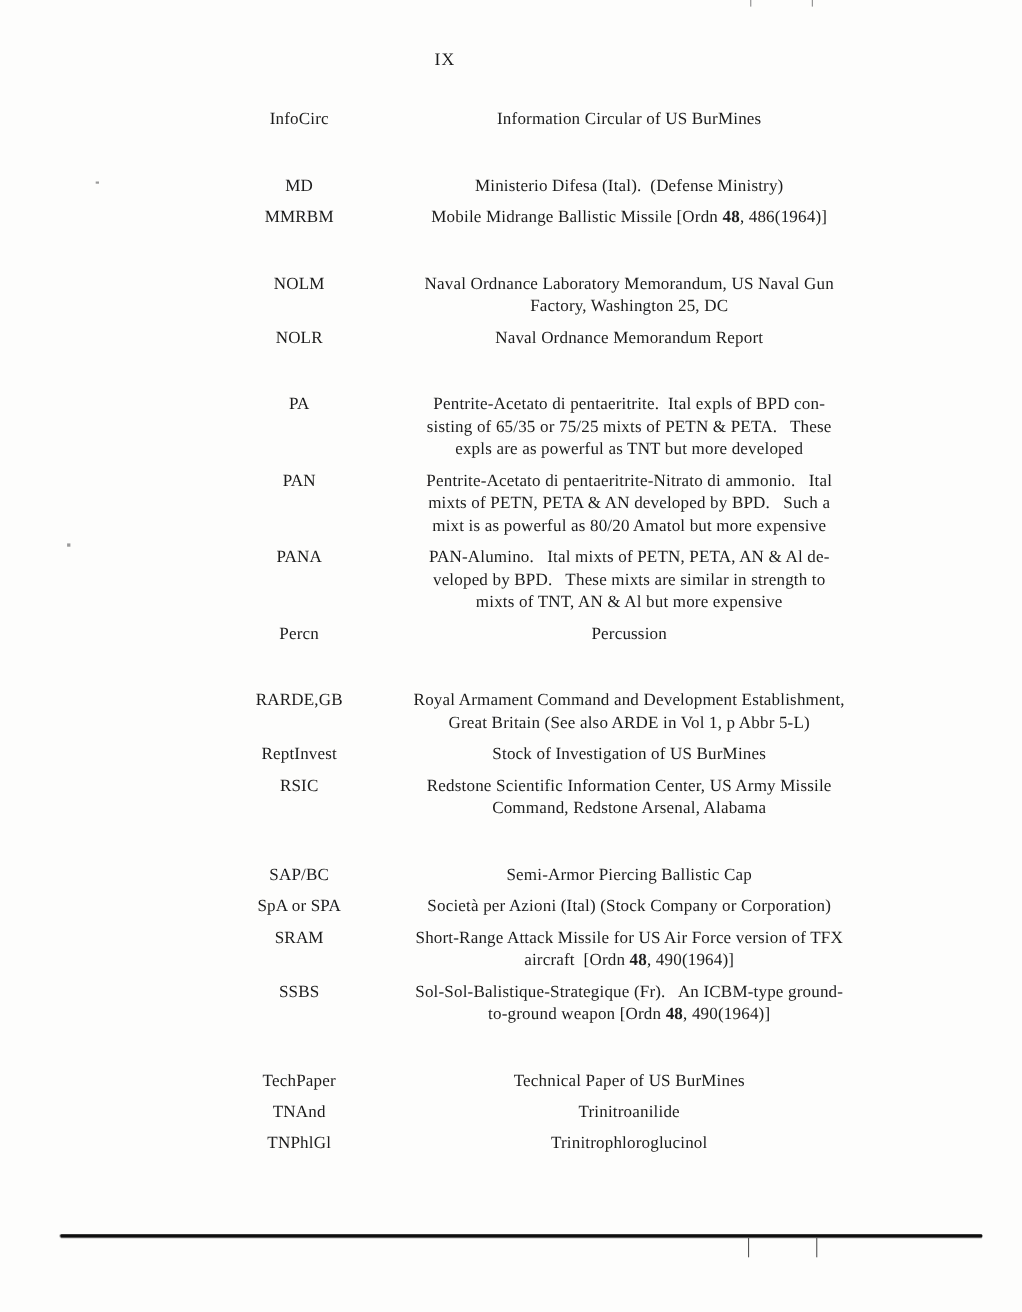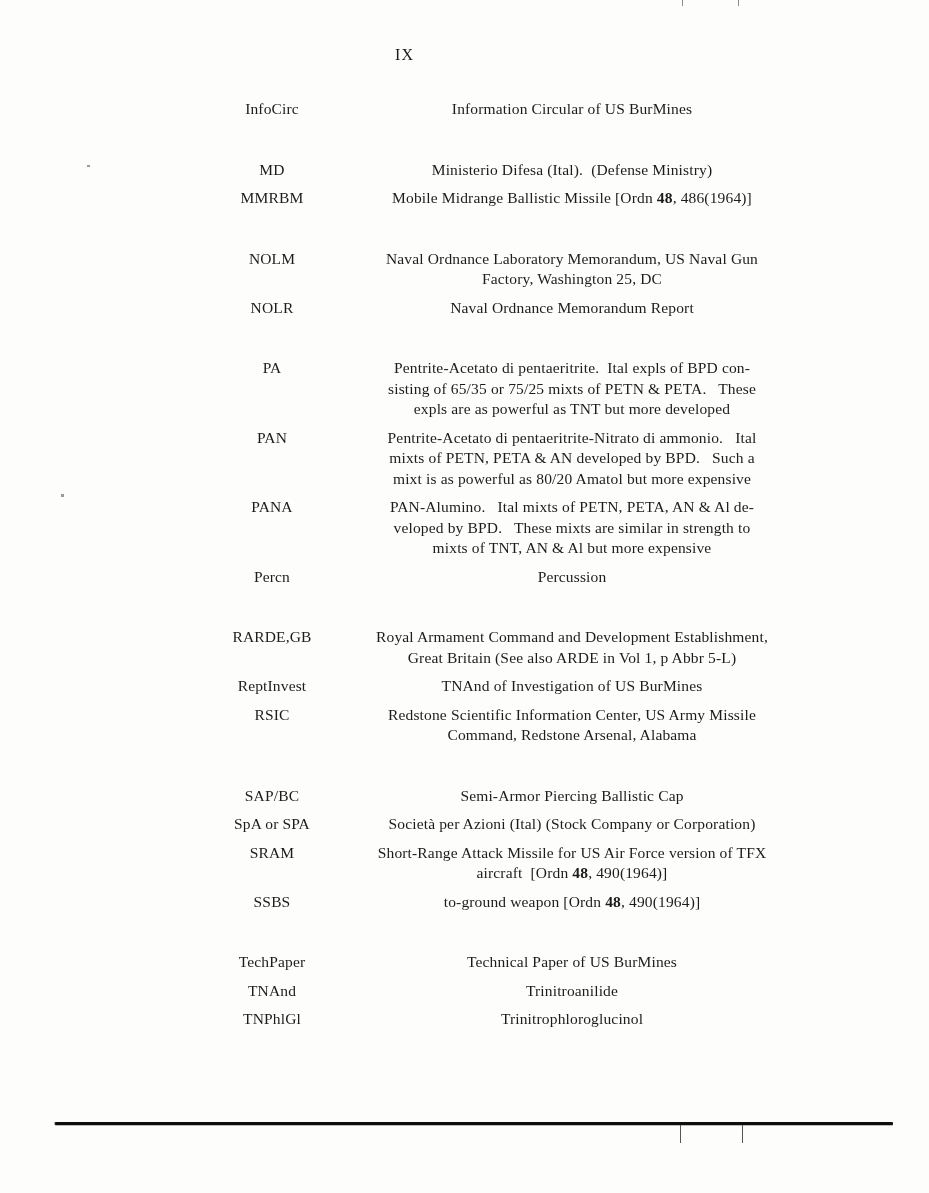--- a/index.html
+++ b/index.html
@@ -135,21 +135,21 @@
       <div class="entry">
         <div class="abbr">RARDE,GB</div>
         <div class="def">
           <div class="def-line">Royal Armament Command and Development Establishment,</div>
           <div class="def-line">Great Britain (See also ARDE in Vol 1, p Abbr 5-L)</div>
         </div>
       </div>
       <div class="entry">
         <div class="abbr">ReptInvest</div>
         <div class="def">
-          <div class="def-line">TNAnd of Investigation of US BurMines</div>
+          <div class="def-line">Stock of Investigation of US BurMines</div>
         </div>
       </div>
       <div class="entry">
         <div class="abbr">RSIC</div>
         <div class="def">
           <div class="def-line">Redstone Scientific Information Center, US Army Missile</div>
           <div class="def-line">Command, Redstone Arsenal, Alabama</div>
         </div>
       </div>
     </div>
@@ -169,20 +169,21 @@
       <div class="entry">
         <div class="abbr">SRAM</div>
         <div class="def">
           <div class="def-line">Short-Range Attack Missile for US Air Force version of TFX</div>
           <div class="def-line"><span>aircraft  [Ordn </span><span class="b">48</span><span>, 490(1964)]</span></div>
         </div>
       </div>
       <div class="entry">
         <div class="abbr">SSBS</div>
         <div class="def">
+          <div class="def-line">Sol-Sol-Balistique-Strategique (Fr).   An ICBM-type ground-</div>
           <div class="def-line"><span>to-ground weapon [Ordn </span><span class="b">48</span><span>, 490(1964)]</span></div>
         </div>
       </div>
     </div>
     <div class="group">
       <div class="entry">
         <div class="abbr">TechPaper</div>
         <div class="def">
           <div class="def-line">Technical Paper of US BurMines</div>
         </div>

